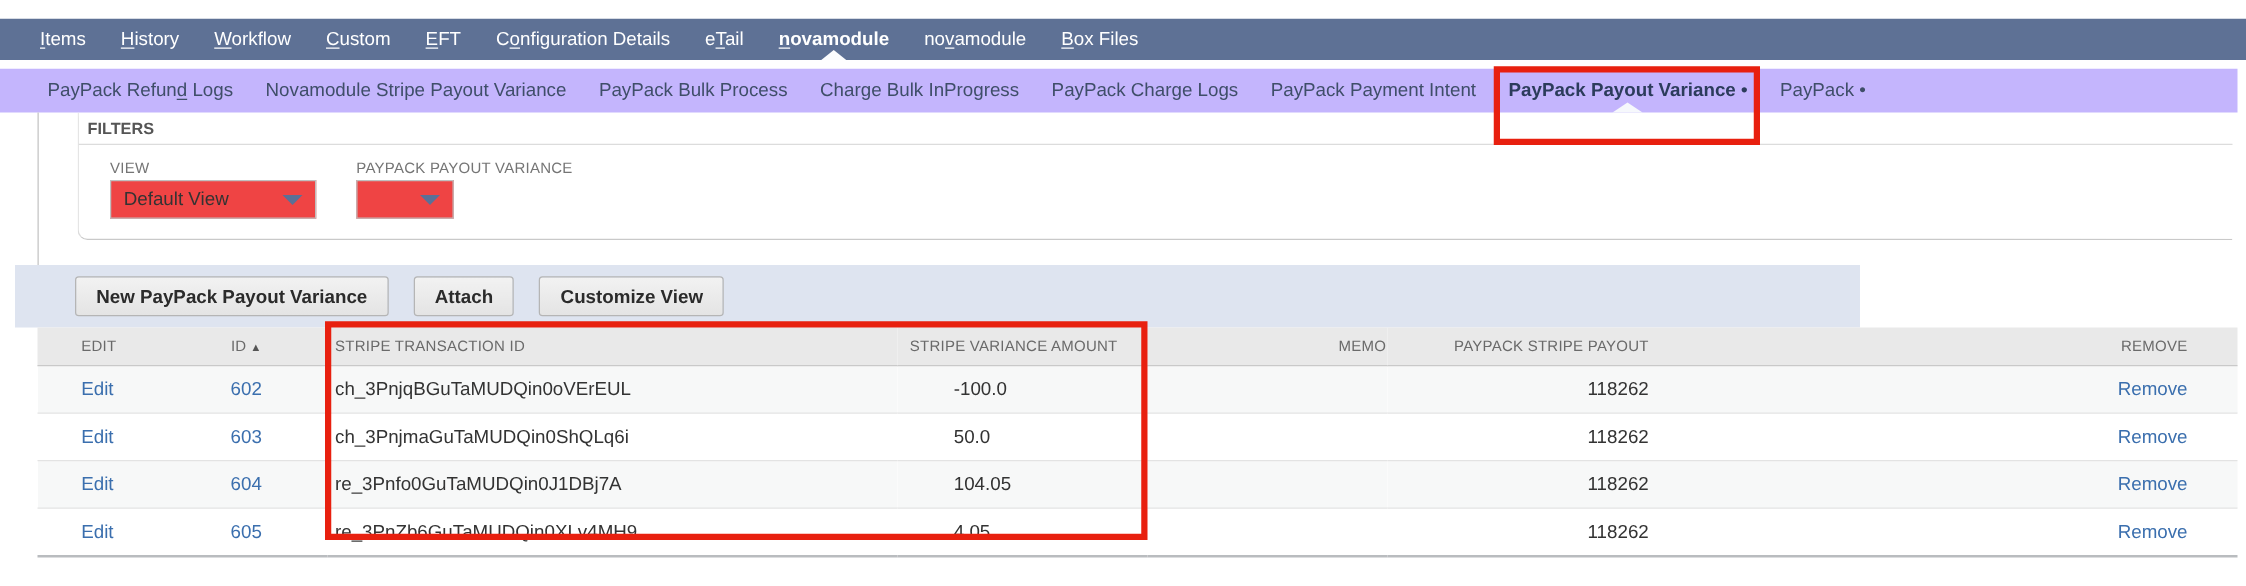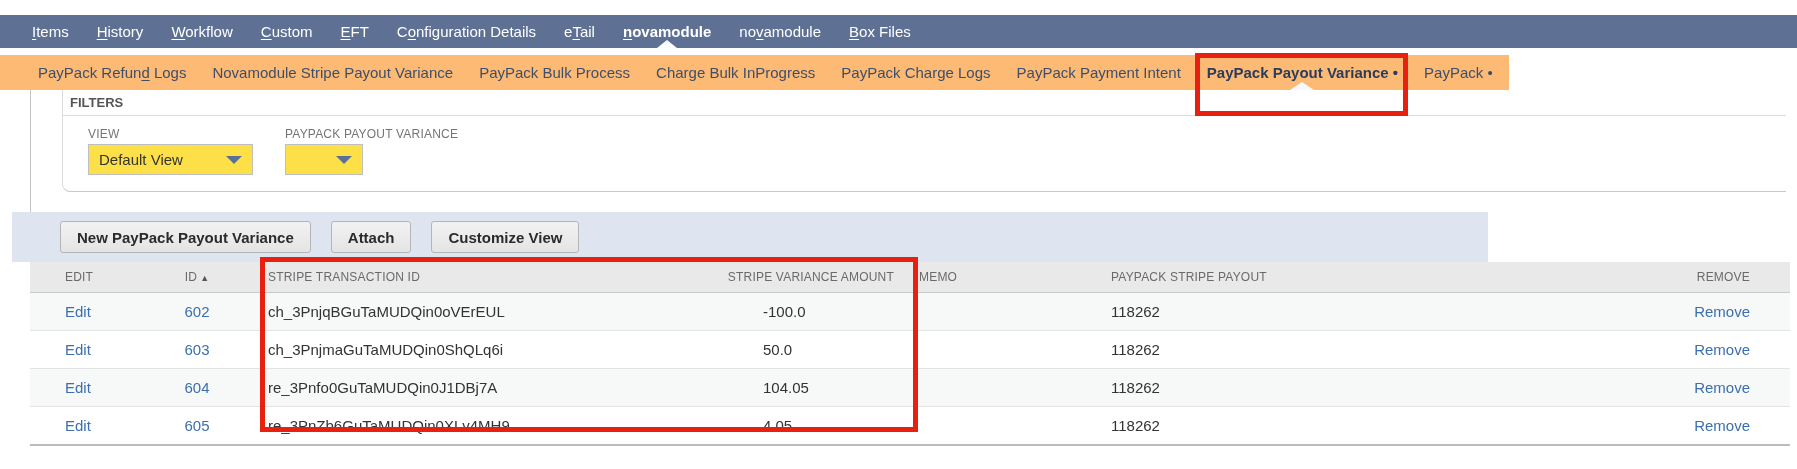--- a/index.html
+++ b/index.html
@@ -12,40 +12,40 @@
           display:flex;align-items:center;gap:28px;padding-left:32px;box-sizing:border-box;}
   .nav-item{color:#fff;font-size:15px;white-space:nowrap;position:relative;height:33px;
             line-height:33px;cursor:pointer;}
   .nav-item.active{font-weight:bold;}
   .nav-item u,.tab u{text-underline-offset:2px;}
   .caret-up{position:absolute;bottom:0;left:50%;transform:translateX(-50%);width:0;height:0;
             border-left:10px solid transparent;border-right:10px solid transparent;
             border-bottom:8px solid #fbfcfe;}
 
   
-  .tabbar{position:absolute;top:55px;left:0;width:1509px;height:35px;background:#fdba74;
+  .tabbar{position:absolute;top:55px;left:0;width:1790px;height:35px;background:#c4b5fd;
           display:flex;align-items:center;gap:26px;padding-left:38px;box-sizing:border-box;}
   .tab{color:#3f4e69;font-size:15px;white-space:nowrap;height:35px;line-height:35px;
        position:relative;cursor:pointer;}
   .tab.active{font-weight:bold;color:#2c3c5c;}
   .tab .caret-up{border-bottom-color:#f6f8fc;border-left-width:12px;border-right-width:12px;}
   .red-frame{position:absolute;left:-12px;right:-10px;top:-2px;bottom:-26px;
              border:5px solid #e8200f;pointer-events:none;z-index:6;}
 
   
   .content-left-border{position:absolute;left:30px;top:90px;width:1px;height:122px;background:#c4c4c4;}
   .filters-panel{position:absolute;left:62px;top:90px;width:1724px;height:102px;box-sizing:border-box;
                  border-left:1px solid #dcdcdc;border-bottom:1px solid #c9c9c9;
                  border-bottom-left-radius:8px;}
   .filters-title{height:25px;line-height:25px;padding-left:7px;font-size:13px;font-weight:bold;
                  color:#555;border-bottom:1px solid #dcdcdc;}
   .filters-fields{display:flex;gap:32px;padding:11px 0 0 25px;}
   .filter-group{display:flex;flex-direction:column;}
   .filter-label{font-size:12px;color:#757575;letter-spacing:.2px;margin-bottom:3px;}
-  .dropdown{height:31px;box-sizing:border-box;border:1px solid #bfbfbf;background:#fde047;
+  .dropdown{height:31px;box-sizing:border-box;border:1px solid #bfbfbf;background:#ef4444;
             display:flex;align-items:center;justify-content:space-between;
             padding:0 10px;cursor:pointer;}
   .dropdown .dd-text{font-size:15px;color:#333;}
   .dd-caret{width:0;height:0;border-left:8px solid transparent;border-right:8px solid transparent;
             border-top:8px solid #5b7097;}
   .dd-view{width:165px;}
   .dd-ppv{width:78px;justify-content:flex-end;}
 
   
   .toolbar{position:absolute;left:12px;top:212px;width:1476px;height:50px;background:#dee4f0;
@@ -61,21 +61,21 @@
            font-size:12px;font-weight:normal;color:#6a6a6a;letter-spacing:.2px;white-space:nowrap;
            cursor:pointer;}
   .grid td{height:35px;border-bottom:1px solid #e3e3e3;white-space:nowrap;overflow:hidden;}
   .grid tr.alt td{background:#f7f8f8;}
   .grid tr:last-child td{border-bottom:2px solid #b9bcbf;}
   .c0{text-align:left;padding-left:35px;margin-top:37px;}
   .c1{text-align:center;padding-right:9px;}
   .c2{text-align:left;padding-left:6px;}
   th.c3{text-align:right;padding-right:24px;}
   td.c3{text-align:left;padding-left:45px;}
-  .c4,.c5{text-align:left;}
+  .c4,.c5{text-align:right;}
   .c6{text-align:right;padding-right:40px;}
   .link{color:#3b6fae;text-decoration:none;cursor:pointer;}
   .sort-arrow{font-size:9px;color:#555;margin-left:3px;}
 
   
   .annotation-cols{position:absolute;left:260px;top:257px;width:658px;height:175px;
                    box-sizing:border-box;border:5px solid #e8200f;pointer-events:none;z-index:6;}
 </style>
 </head>
 <body>

